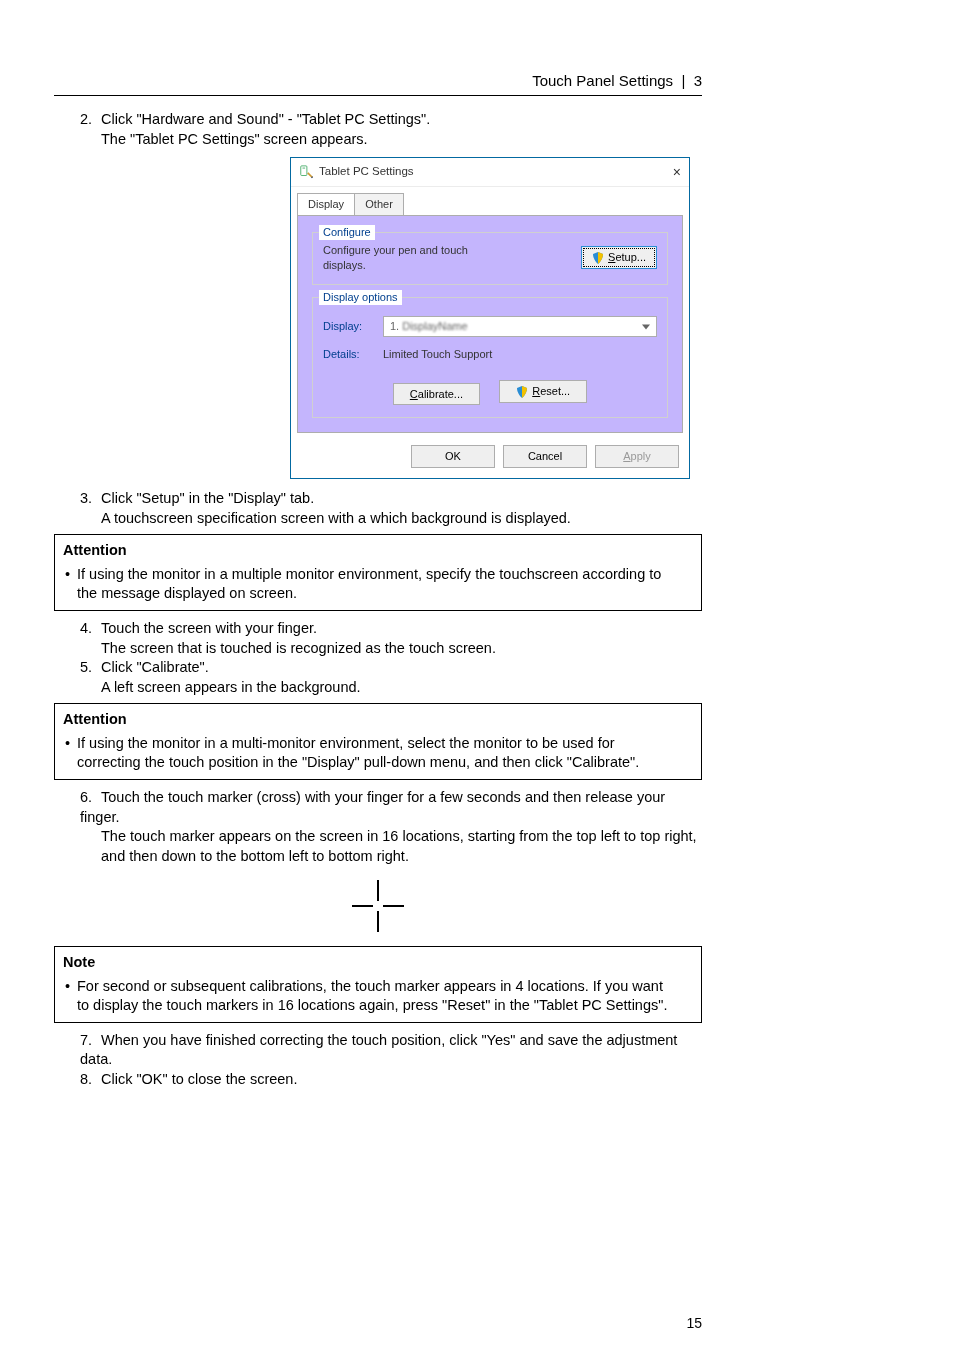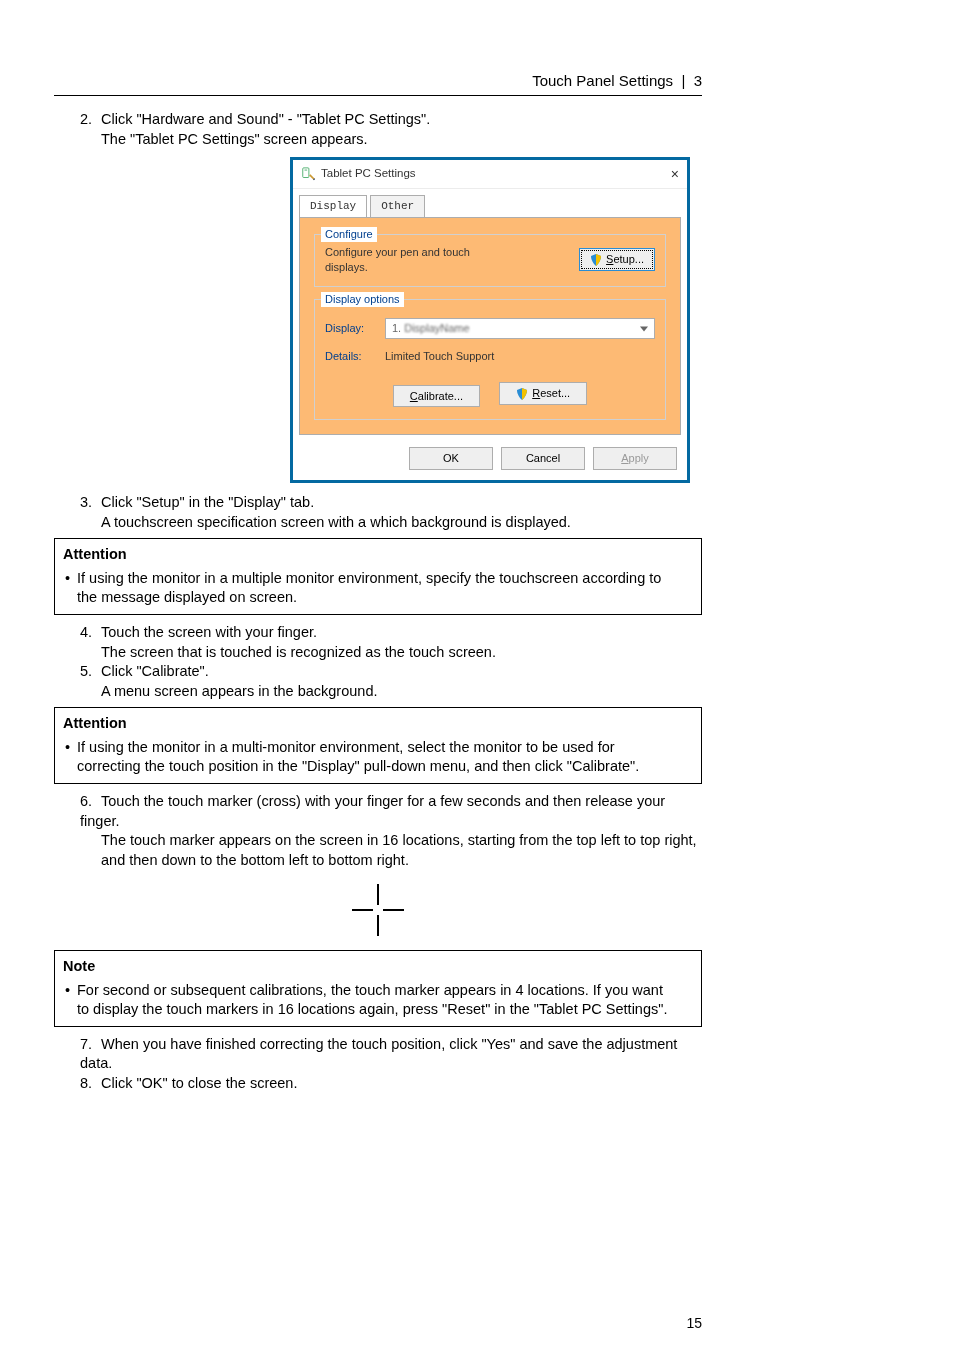--- a/index.html
+++ b/index.html
@@ -10,29 +10,29 @@
   .indent{margin-left:26px;}
   .stepnum{display:inline-block;width:21px;}
   .stepbody{display:inline;}
   .steptext{margin-left:21px;}
   .boxed{border:1px solid var(--box-bd);margin:6px 0 8px 0;padding:6px 26px 6px 8px;}
   .boxed .heading{font-weight:bold;margin-bottom:4px;}
   .note-list{list-style:none;margin:4px 0 0 0;padding:0;}
   .note-list li{position:relative;padding-left:14px;line-height:1.35;}
   .note-list li::before{content:"•";position:absolute;left:2px;top:0;}
   .figblock{margin:8px 0 10px 210px;width:400px;}
-  .dialog{position:relative;border:3px solid #0369a1;background:#fff;font-family:"Segoe UI",Tahoma,sans-serif;font-size:11.5px;color:#333;}
+  .dialog{position:relative;border:1px solid #0369a1;background:#fff;font-family:"Segoe UI",Tahoma,sans-serif;font-size:11.5px;color:#333;}
   .dlg-title{display:flex;align-items:center;padding:6px 8px;border-bottom:1px solid #ececec;}
   .dlg-icon{width:14px;height:14px;margin-right:6px;}
   .dlg-icon svg{width:14px;height:14px;display:block;}
   .dlg-close{margin-left:auto;font-size:14px;cursor:pointer;line-height:1;}
-  .tab-row{position:relative;margin:6px 6px 0 6px;font-family:Liberation Mono, monospace;}
+  .tab-row{position:relative;margin:6px 6px 0 6px;}
   .tab{display:inline-block;border:1px solid #adadad;border-bottom:none;background:#fff;padding:3px 10px;font-size:11px;margin-right:-4px;position:relative;z-index:1;}
   .tab.inactive{color:#333;background:#f2f2f2;}
-  .tab-panel{border:1px solid #adadad;padding:10px 14px 14px 14px;background:#fdba74;margin:0 6px;}
+  .tab-panel{border:1px solid #adadad;padding:10px 14px 14px 14px;background:#c4b5fd;margin:0 6px;}
   .fieldset{position:relative;border:1px solid #d0d0d0;padding:10px 10px 12px 10px;margin-top:12px;}
   .fieldset .legend{position:absolute;top:-8px;left:6px;background:#fff;padding:0 4px;color:#003f8e;font-size:11px;}
   .cfg-row{display:flex;justify-content:space-between;align-items:center;font-size:11px;}
   .btn{display:inline-flex;align-items:center;border:1px solid var(--btn-bd);background:var(--btn-bg);color:#000;padding:3px 10px;font-size:11px;cursor:pointer;}
   .btn.focus{outline:1px dotted #000;outline-offset:-3px;border-color:#2a8dd4;}
   .btn .shield{margin-right:4px;}
   .shield svg{display:block;width:12px;height:12px;}
   .do-row{display:flex;align-items:center;margin-top:8px;font-size:11px;}
   .do-label{width:60px;color:#003f8e;}
   .do-select{flex:1;border:1px solid #adadad;padding:2px 18px 2px 6px;background:#fff;position:relative;color:#666;}
@@ -157,21 +157,21 @@
       </ul>
   </div>
 
   <div class="indent">
     <div>
       <span class="stepnum">4.</span><span class="stepbody">Touch the screen with your finger.</span>
       <div class="steptext">The screen that is touched is recognized as the touch screen.</div>
     </div>
     <div>
       <span class="stepnum">5.</span><span class="stepbody">Click "Calibrate".</span>
-      <div class="steptext">A menu screen appears in the background.</div>
+      <div class="steptext">A left screen appears in the background.</div>
     </div>
   </div>
 
   <div class="boxed">
     <div class="heading">Attention</div>
     <ul class="note-list">
         <li>If using the monitor in a multi-monitor environment, select the monitor to be used for correcting the touch position in the "Display" pull-down menu, and then click "Calibrate".</li>
       </ul>
   </div>
 

